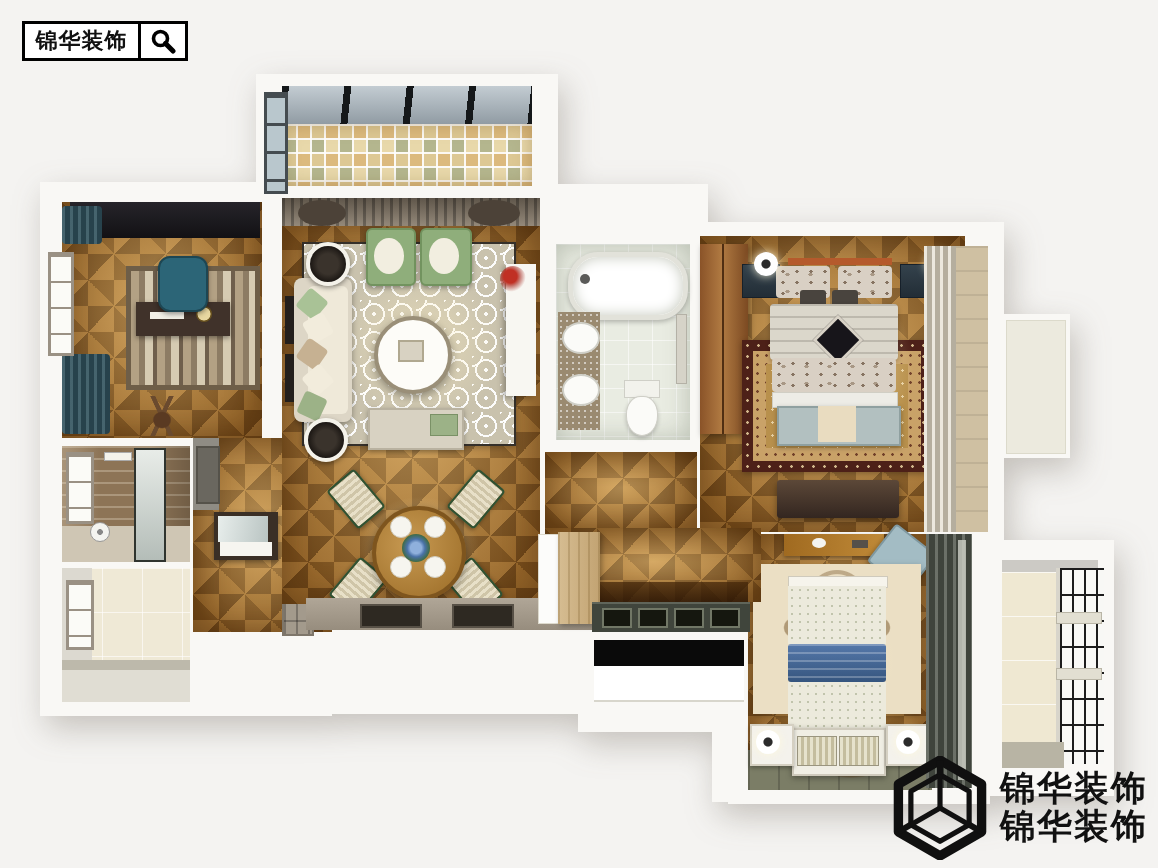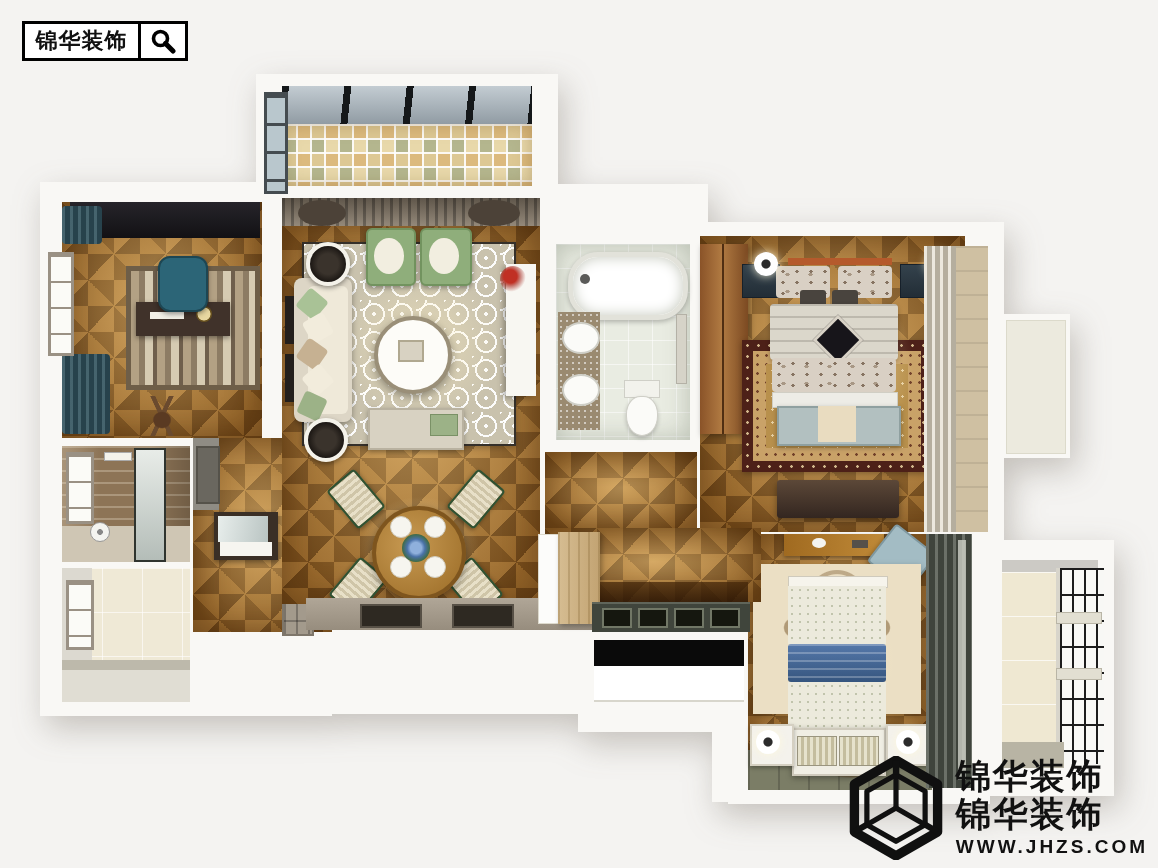--- a/index.html
+++ b/index.html
@@ -298,17 +298,16 @@
         <line x1="22" y1="66" x2="50" y2="50" stroke-width="5"></line>
         <line x1="78" y1="66" x2="50" y2="50" stroke-width="5"></line>
         <line x1="50" y1="4" x2="50" y2="18" stroke-width="6"></line>
         <line x1="10" y1="73" x2="22" y2="66" stroke-width="6"></line>
         <line x1="90" y1="73" x2="78" y2="66" stroke-width="6"></line>
       </g>
     </svg>
     <div>
       <div class="t1">锦华装饰</div>
       <div class="t1">锦华装饰</div>
-      <div class="t2">WWW.JHZS.COM</div>
     </div>
   </div>
 
 </div>
 
 </body></html>

